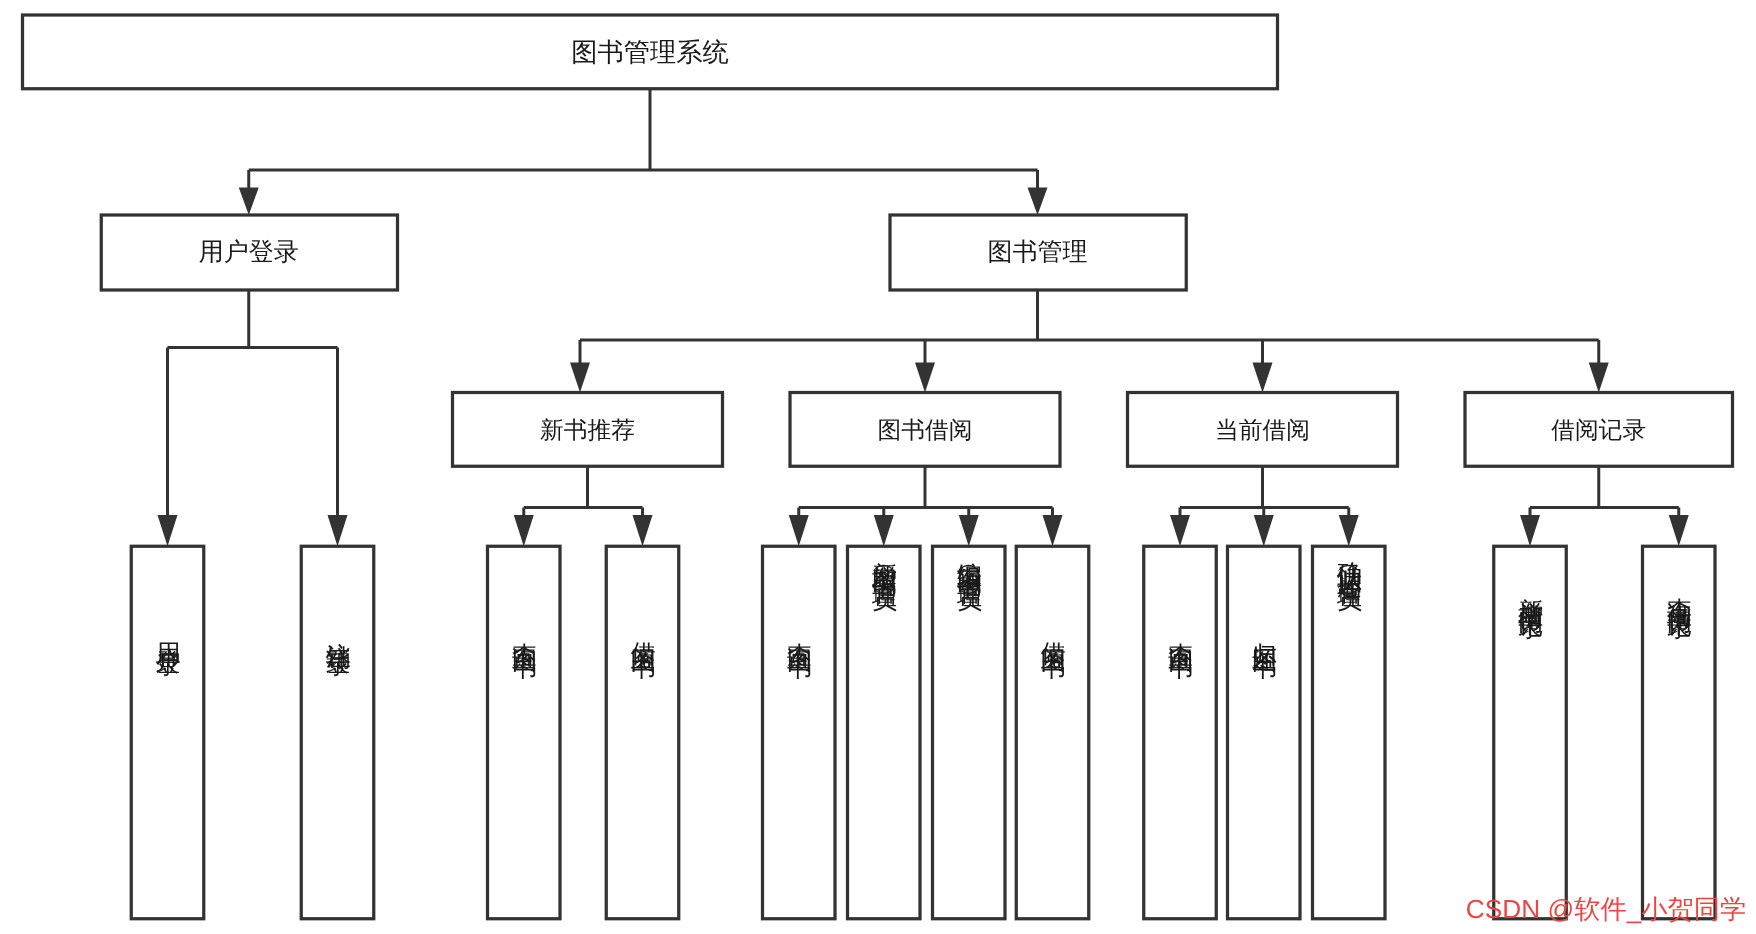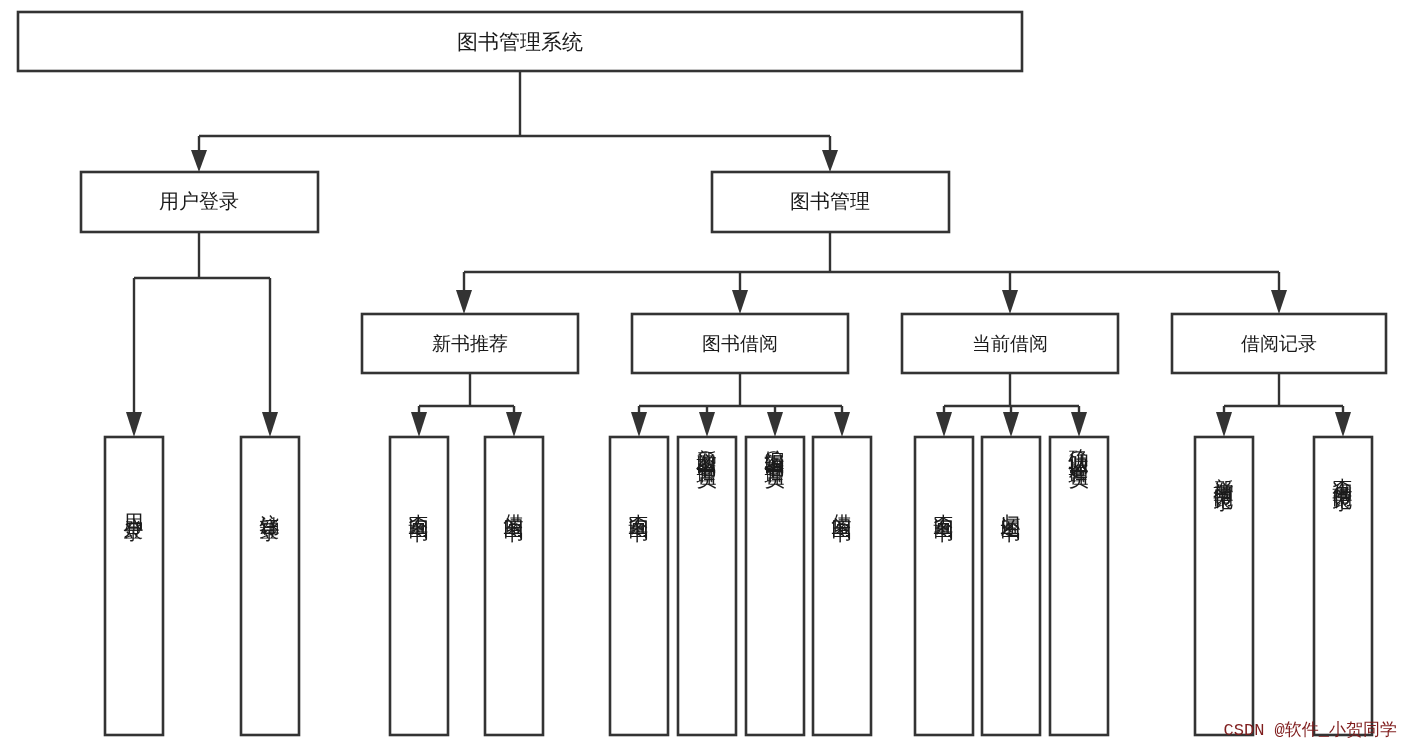--- a/index.html
+++ b/index.html
@@ -49,23 +49,23 @@
     stroke-width: 2.4;
     fill: none;
   }
   .arrow-head {
     fill: #333333;
   }
   .watermark {
     position: absolute;
     right: 8px;
     bottom: 6px;
-    font-family: Liberation Mono, monospace;
-    font-size: 17px;
-    color: #7f1d1d;
+    font-family: Liberation Sans, sans-serif;
+    font-size: 21px;
+    color: #ef4444;
     white-space: nowrap;
     user-select: none;
   }
 </style>
 </head>
 <body>
 
 <svg id="diagram" viewBox="0 0 1405 747">
   <defs></defs>
 

